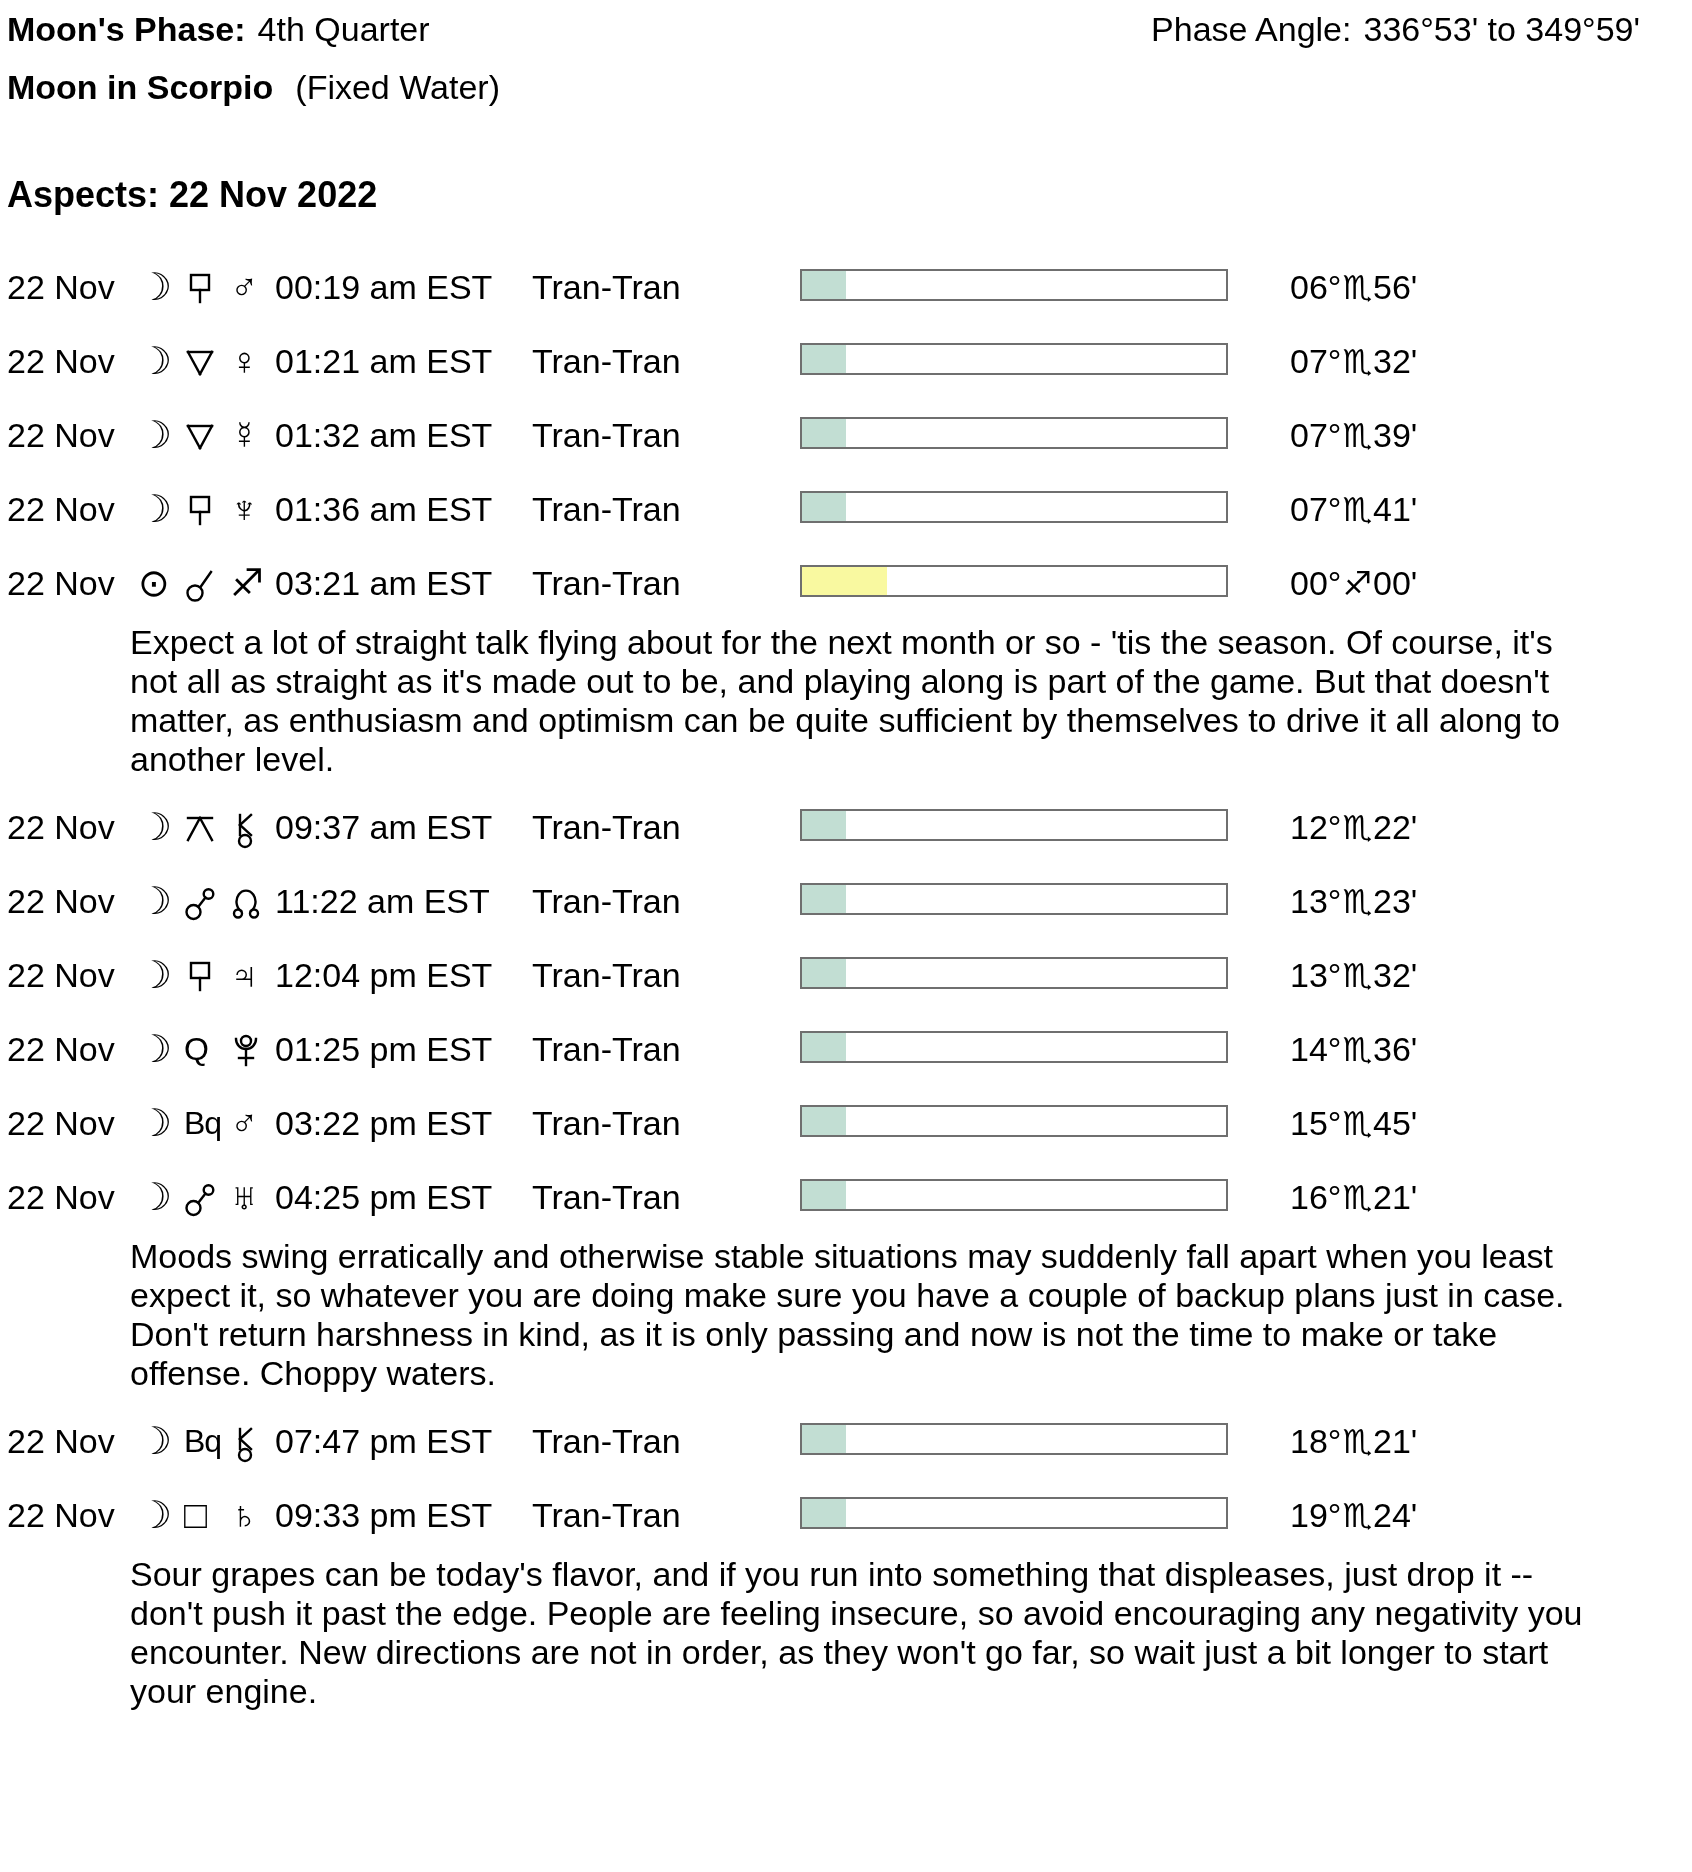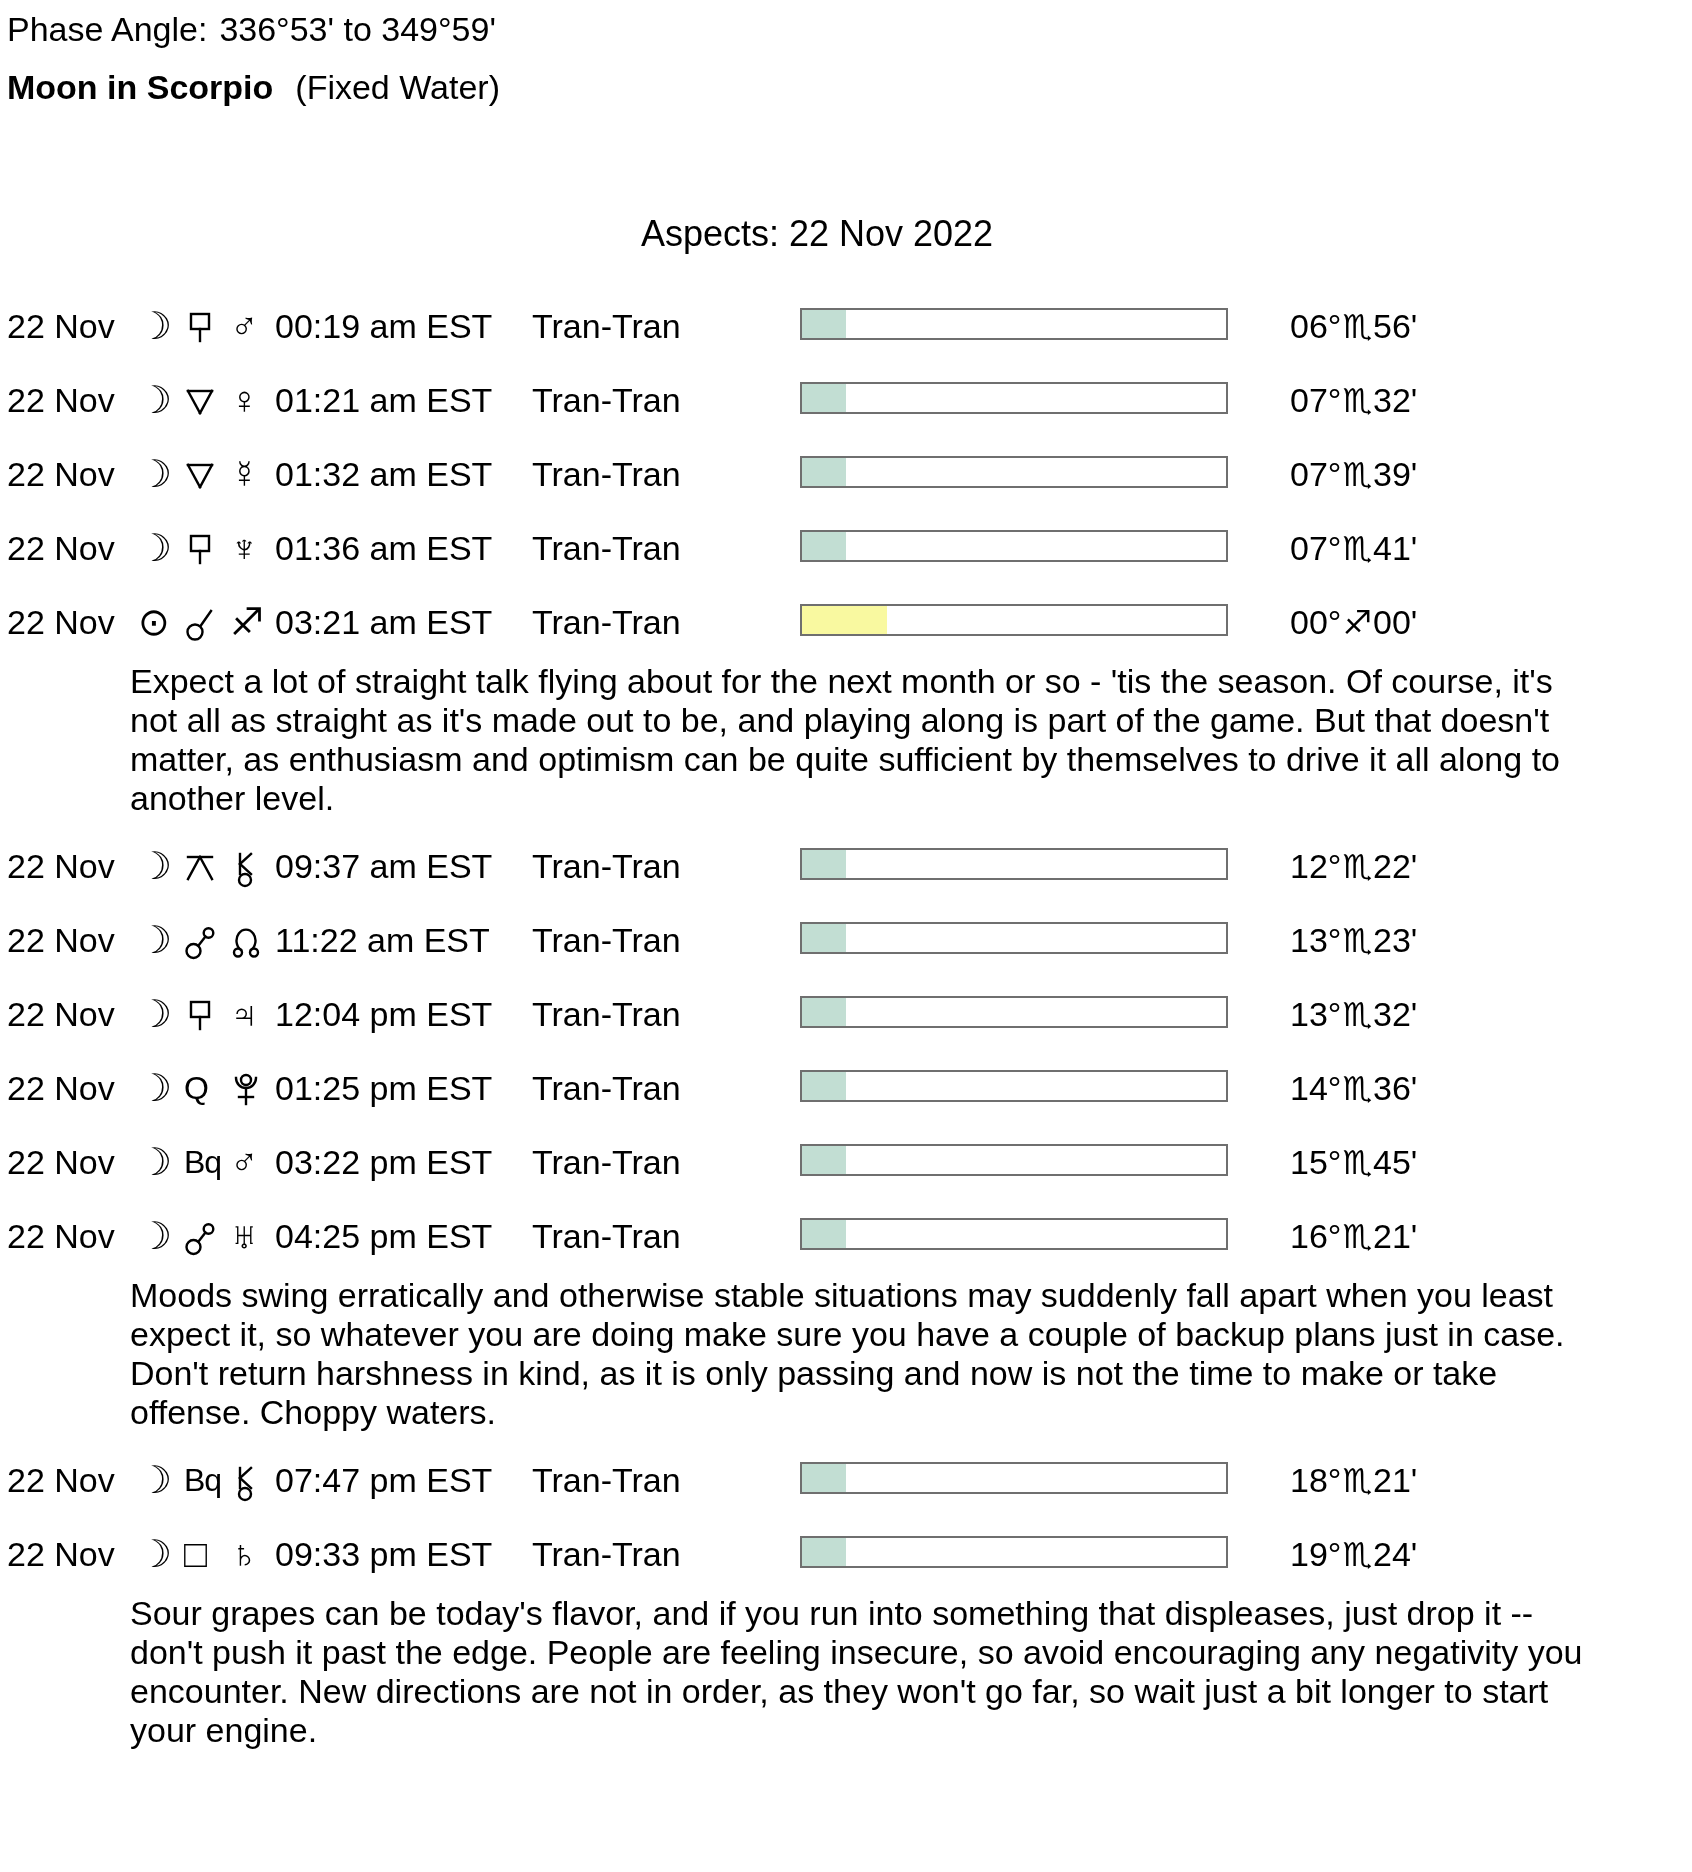--- a/index.html
+++ b/index.html
@@ -9,21 +9,21 @@
     font-family:"Liberation Sans","DejaVu Sans",sans-serif;
     font-size:34px;
   }
   .page{position:relative;padding:8px 0 0 7px;box-sizing:border-box;width:1692px;height:1872px}
   .b{font-weight:bold}
   .hline{line-height:42px;white-space:nowrap}
   .h1line{display:flex;justify-content:space-between;padding-right:52px}
   .vgap{margin-top:16px}
   .lab-gap{margin-left:12px}
   .lab-gap-wide{margin-left:22px}
-  .title{font-size:36px;font-weight:normal;text-align:center;width:1620px;margin:104px 0 0 0;line-height:44px}
+  .title{font-size:36px;font-weight:bold;width:1620px;margin:65px 0 0 0;line-height:44px}
   #rows{margin-top:48px}
   .arow{position:relative;height:74px}
   .c{position:absolute;top:0;line-height:44px;white-space:nowrap}
   .date{left:0}
   .s{font-size:38px}
   .s1{left:131px}
   .s2{left:177px}
   .s3{left:223px}
   .time{left:268px}
   .type{left:525px}
@@ -36,20 +36,23 @@
   svg line,svg circle,svg path,svg rect{stroke:#000;stroke-width:2.4;fill:none;stroke-linecap:square}
   .note{margin:-12px 0 26px 123px;width:1472px;line-height:39px}
 </style>
 </head>
 <body>
 
 <div class="page">
 
   <div class="hline h1line">
     <div>
+      <span class="b">Moon's Phase:</span><span class="lab-gap">4th Quarter</span>
+    </div>
+    <div>
       <span>Phase Angle:</span><span class="lab-gap">336°53' to 349°59'</span>
     </div>
   </div>
 
   <div class="hline vgap">
     <span class="b">Moon in Scorpio</span><span class="lab-gap-wide">(Fixed Water)</span>
   </div>
 
 
   <div class="title">Aspects: 22 Nov 2022</div>

